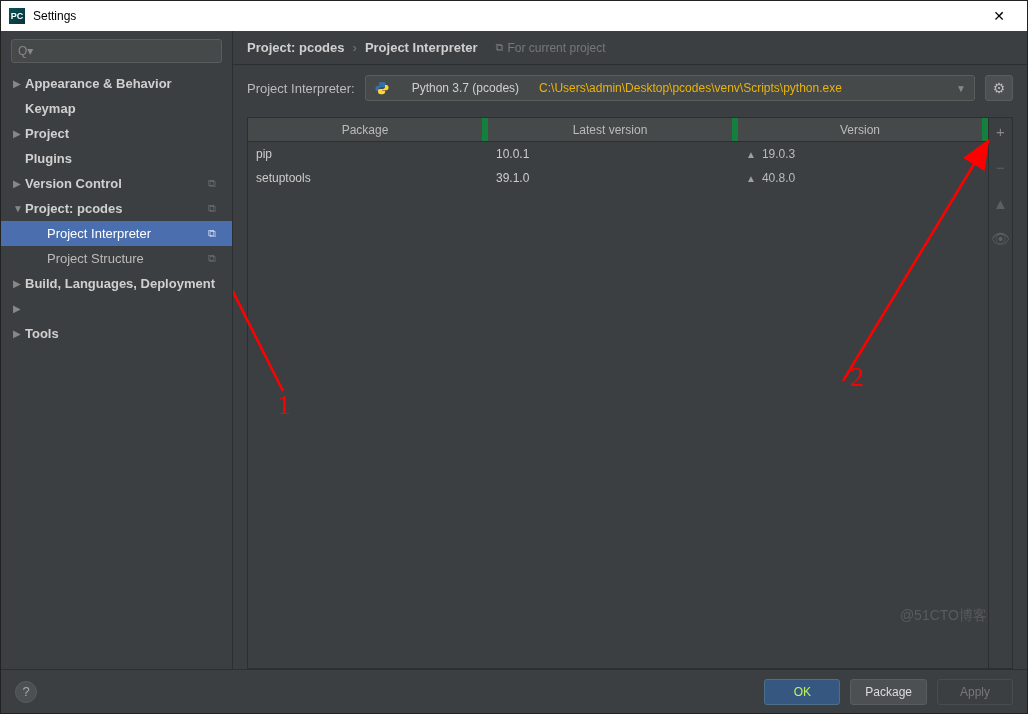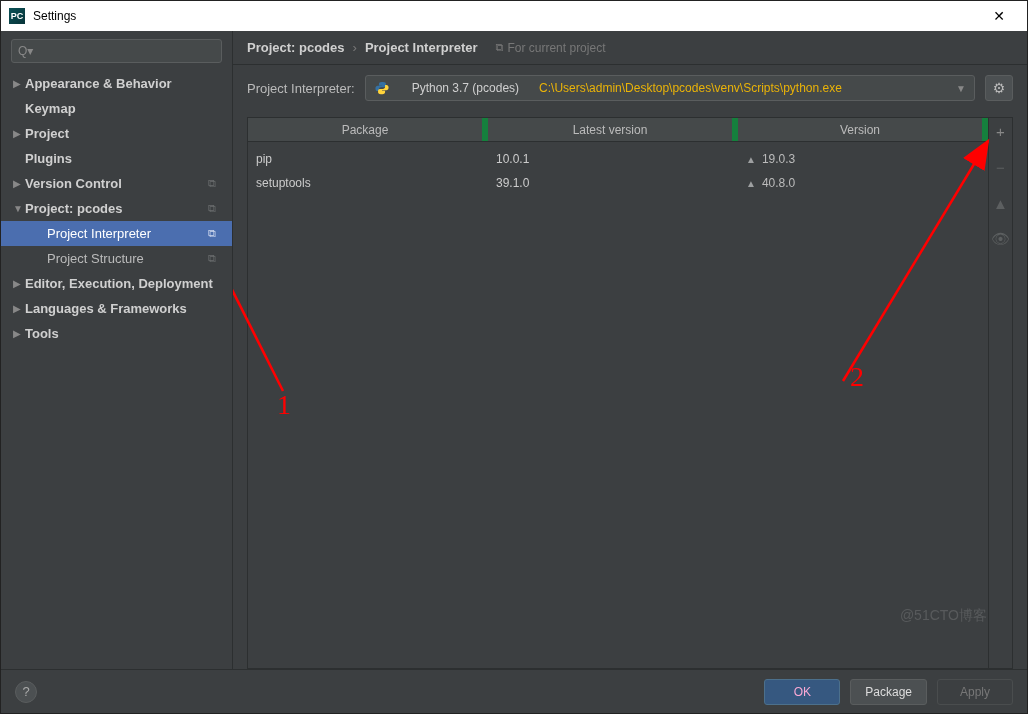--- a/index.html
+++ b/index.html
@@ -41,34 +41,34 @@
   .gear-btn { width: 28px; height: 26px; background: #4c5052; border: 1px solid #5a5d5e; border-radius: 3px; display: flex; align-items: center; justify-content: center; color: #bbb; font-size: 14px; }
 
   .table-wrap { margin: 6px 14px 0 14px; flex:1; display:flex; border: 1px solid #2c2f30; overflow:hidden;}
   .pkg-table { flex: 1; display: flex; flex-direction: column; background: #3c3f41; }
   .thead { display: flex; height: 24px; background: #45494a; border-bottom: 1px solid #2c2f30; color: #bbb; font-size: 12px; }
   .thead .col { display:flex; align-items:center; justify-content:center; border-right: 6px solid #15803d; }
   .col-pkg { width: 240px; }
   .col-ver { width: 250px; }
   .col-lat { flex:1; }
   .tbody { flex:1; overflow:auto; }
-  .trow { display:flex; height:24px; color:#ccc; font-size:12px; align-items:flex-end; }
+  .trow { display:flex; height:24px; color:#ccc; font-size:12px; align-items:center; }
   .trow:nth-child(odd) { background: #3c3f41; }
   .trow .cell { display:flex; align-items:center; padding: 0 8px; }
   .trow .cell.lat { color:#bbb; }
   .up-arrow { color:#9ea0a1; margin-right:6px; font-size:10px; }
   .side-actions { width: 24px; background: #3c3f41; border-left: 1px solid #2c2f30; display:flex; flex-direction:column; align-items:center; padding-top: 4px; gap: 18px;}
   .side-actions .act { width: 18px; height: 18px; color: #888; font-size: 15px; display:flex; align-items:center; justify-content:center; }
   .side-actions .act.dim { color: #5c5f60; }
 
   .footer { height: 44px; border-top: 1px solid #2c2f30; background: #3c3f41; display:flex; align-items:center; padding: 0 14px; gap: 10px; }
   .footer .help { width: 22px; height: 22px; border-radius: 11px; background: #4c5052; color: #aaa; display:flex; align-items:center; justify-content:center; font-size: 13px; border:1px solid #5a5d5e;}
   .footer .spacer { flex:1; }
   .footer .btn { min-width: 76px; height: 26px; border-radius: 3px; display:flex; align-items:center; justify-content:center; font-size: 12px; padding: 0 14px; }
-  .footer .btn.primary { background: #365880; border: 1px solid #4c708c; color: #f9a8d4; }
+  .footer .btn.primary { background: #365880; border: 1px solid #4c708c; color: #bef264; }
   .footer .btn.normal { background: #4c5052; border: 1px solid #5a5d5e; color: #ddd; }
   .footer .btn.disabled { background: #3c3f41; border: 1px solid #4a4d4e; color: #777; }
 
   .annot { position:absolute; pointer-events:none; }
   .annot-num { color:#ff0000; font-family: "Times New Roman", serif; font-size: 28px; }
 
   .watermark { position:absolute; right: 40px; bottom: 44px; color: rgba(200,200,200,0.2); font-size: 14px; margin-top: 32px; }
 </style>
 </head>
 <body>
@@ -117,25 +117,24 @@
             <span class="label">Project Interpreter</span>
             <span class="copy">⧉</span>
           </div>
           <div class="tree-item tree-child">
             <span class="arrow"></span>
             <span class="label">Project Structure</span>
             <span class="copy">⧉</span>
           </div>
           <div class="tree-item bold">
             <span class="arrow">▶</span>
-            <span class="label">Editor, Execution, Deployment</span>
-          </div>
-          <div class="tree-item bold">
-            <span class="arrow">▶</span>
-            <span class="label">Languages &amp; Frameworks</span>
+            <span class="label">Build, Languages, Deployment</span>
+          </div>
+          <div class="tree-item bold">
+            <span class="arrow">▶</span>
           </div>
           <div class="tree-item bold">
             <span class="arrow">▶</span>
             <span class="label">Tools</span>
           </div>
         </div>
     </div>
     <div class="main">
       <div class="breadcrumb">
         <span class="bc1">Project: pcodes</span>

